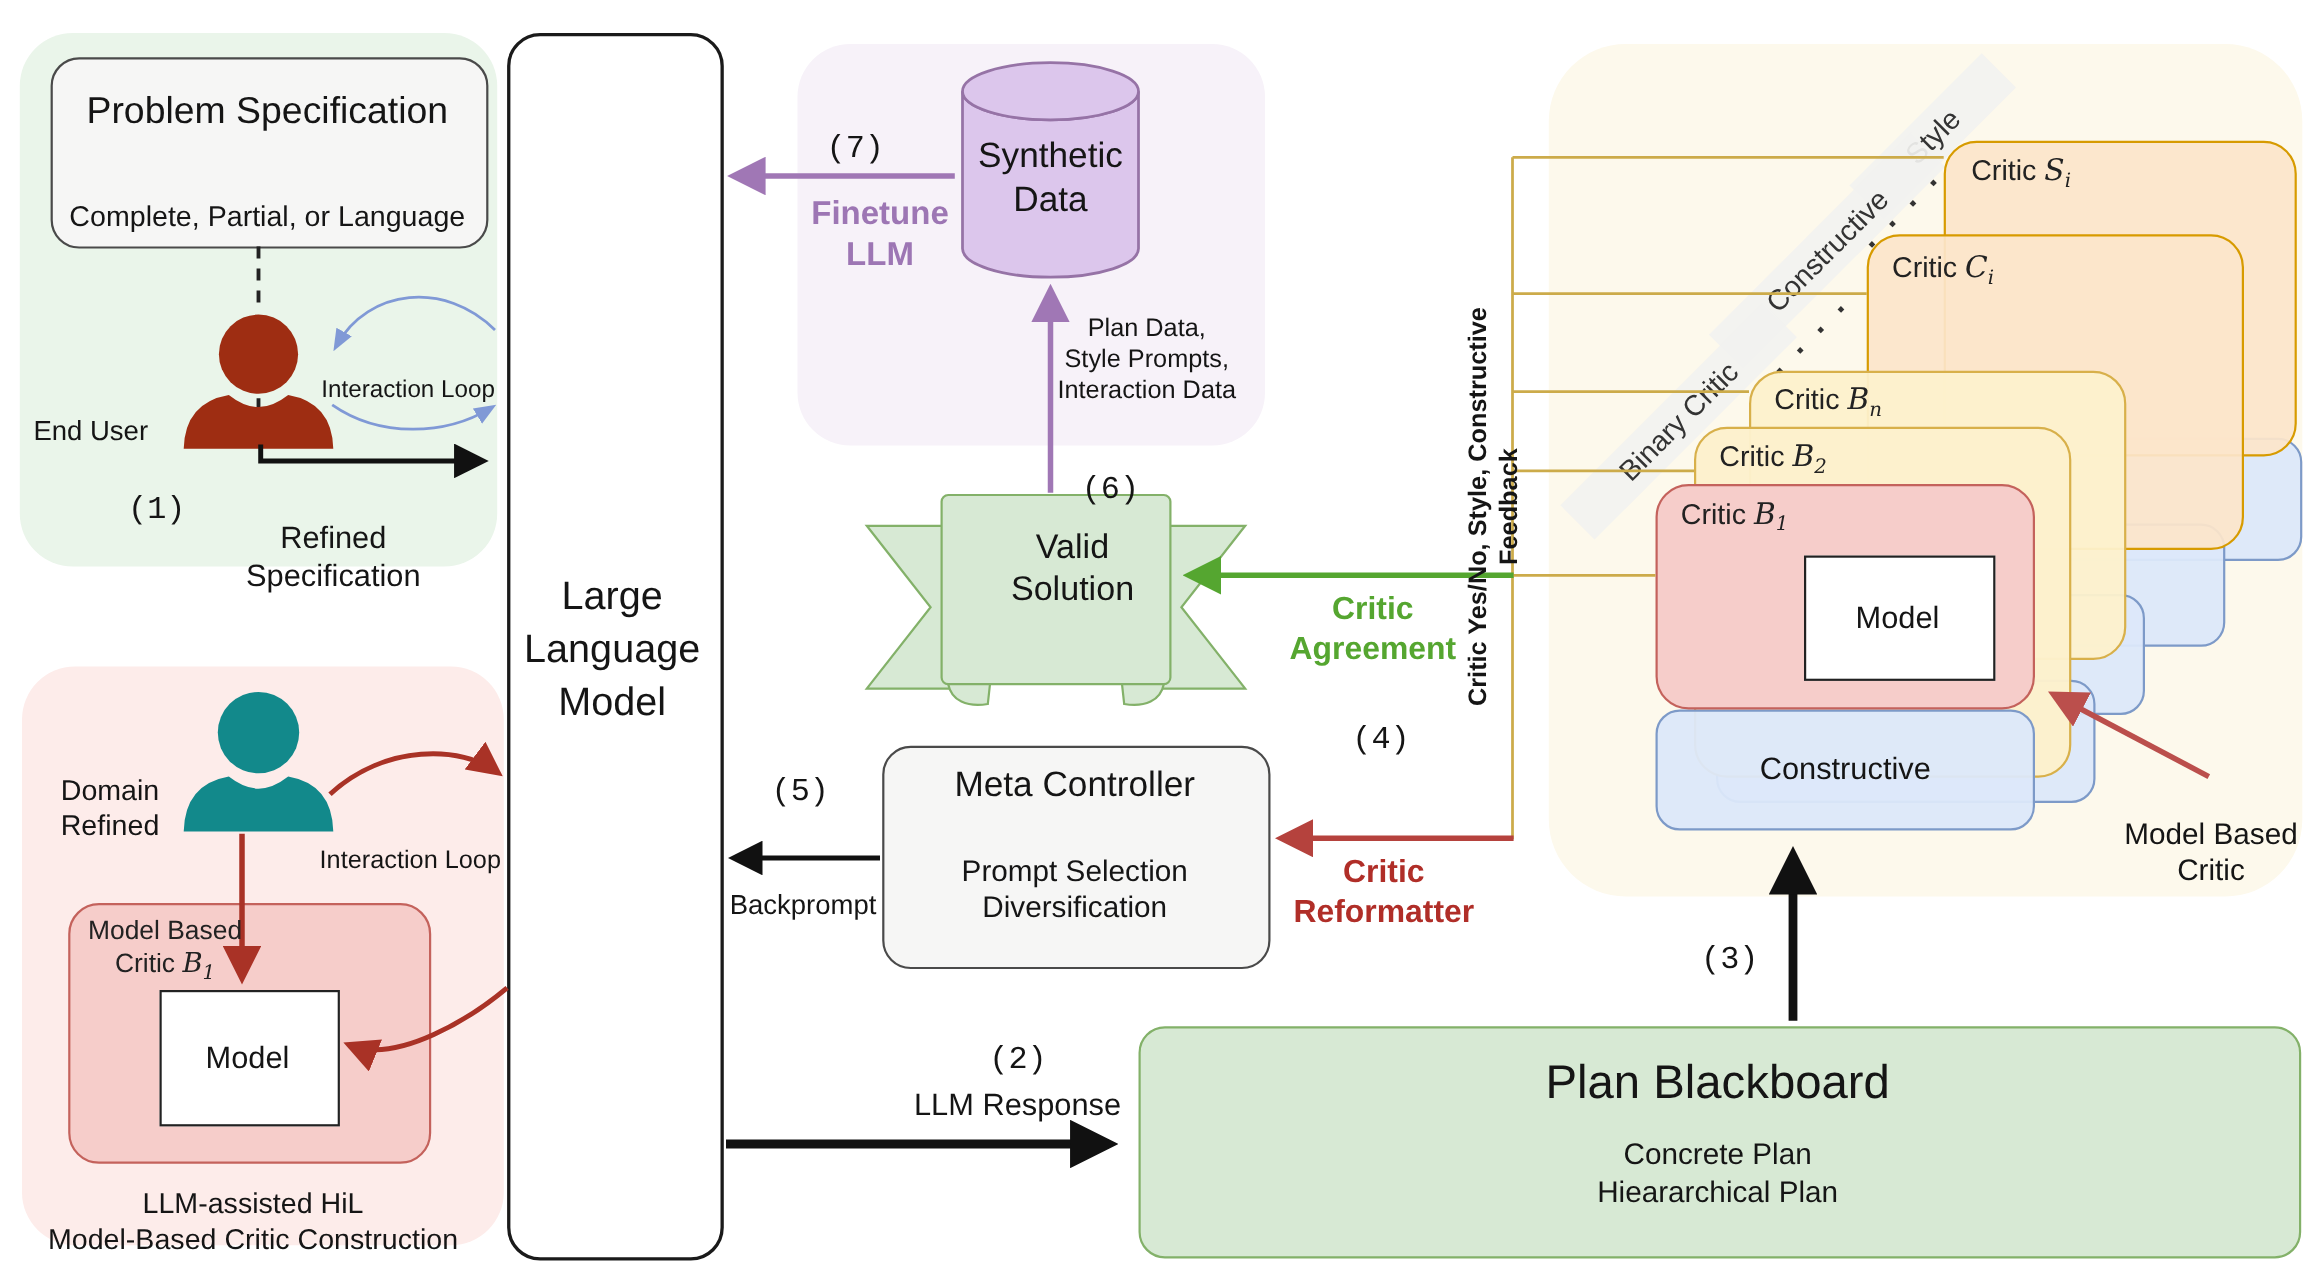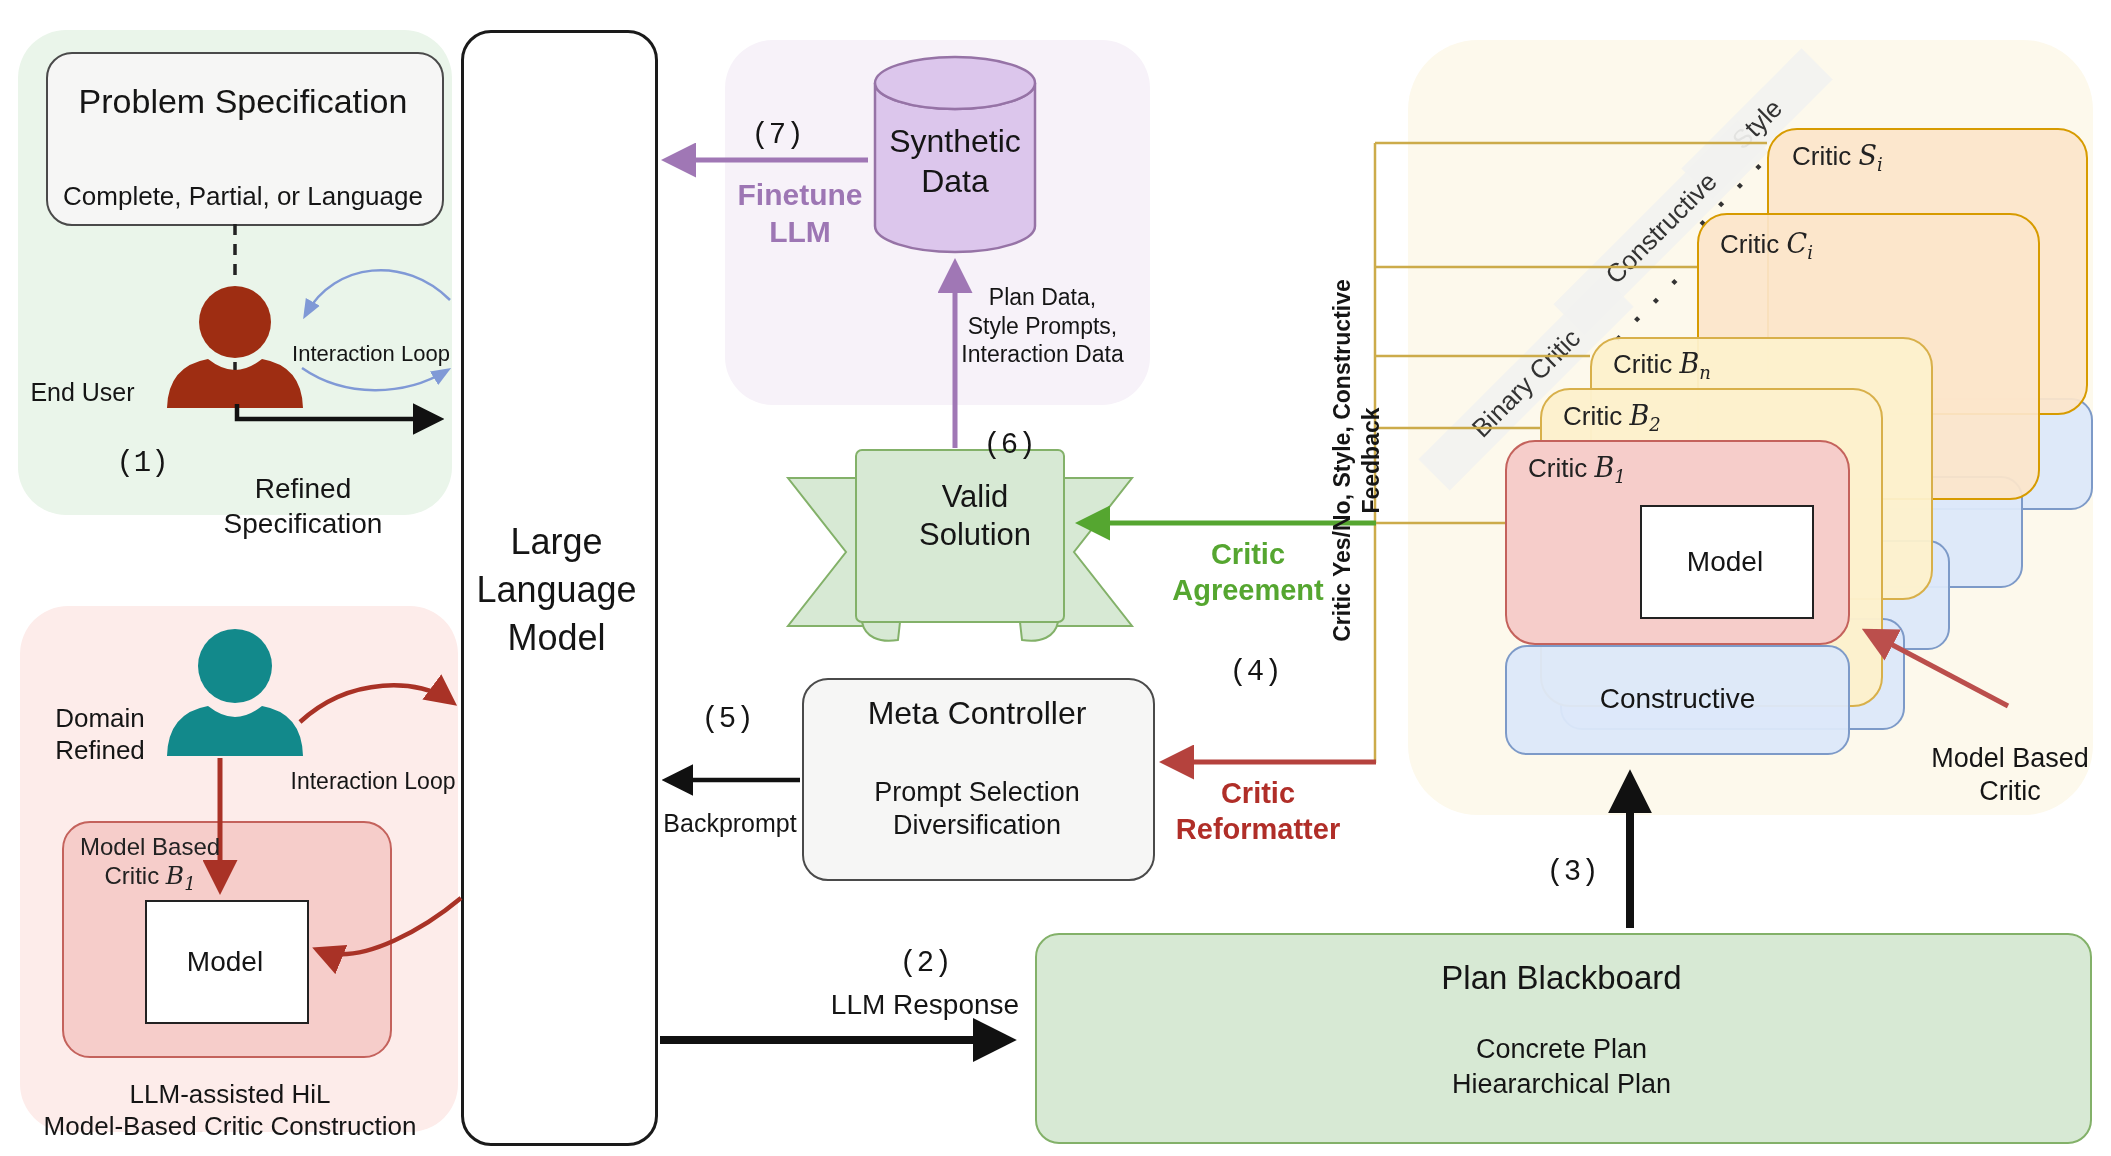--- a/index.html
+++ b/index.html
@@ -200,21 +200,21 @@
   <div class="txt" style="left:812px;top:776px;width:330px;font-size:27px;">
     <div>Prompt Selection</div>
       <div>Diversification</div>
   </div>
   <div class="txt mono" style="left:690px;top:702px;width:75px;">(5)</div>
   <div class="txt" style="left:650px;top:808px;width:160px;font-size:25px;">Backprompt</div>
 
   <div class="txt mono" style="left:888px;top:946px;width:75px;">(2)</div>
   <div class="txt" style="left:825px;top:988px;width:200px;font-size:28px;">LLM Response</div>
   <div class="txt mono" style="left:1535px;top:855px;width:75px;">(3)</div>
-  <div class="txt" style="left:1055px;top:958px;width:1013px;font-size:33px;">Plan Blackboard</div>
+  <div class="txt" style="left:1055px;top:958px;width:1013px;font-size:43px;">Plan Blackboard</div>
   <div class="txt" style="left:1055px;top:1032px;width:1013px;font-size:27px;line-height:1.3;">
     <div>Concrete Plan</div>
       <div>Hieararchical Plan</div>
   </div>
 
   <div class="txt" style="left:1132px;top:432px;width:450px;font-size:23px;font-weight:600;transform:rotate(-90deg);">Critic Yes/No, Style, Constructive Feedback</div>
 
   <div class="cardlabel" style="left:1792px;top:140px;">
     <span>Critic</span> <span class="mathsym">S</span><span class="mathsub">i</span>
   </div>

